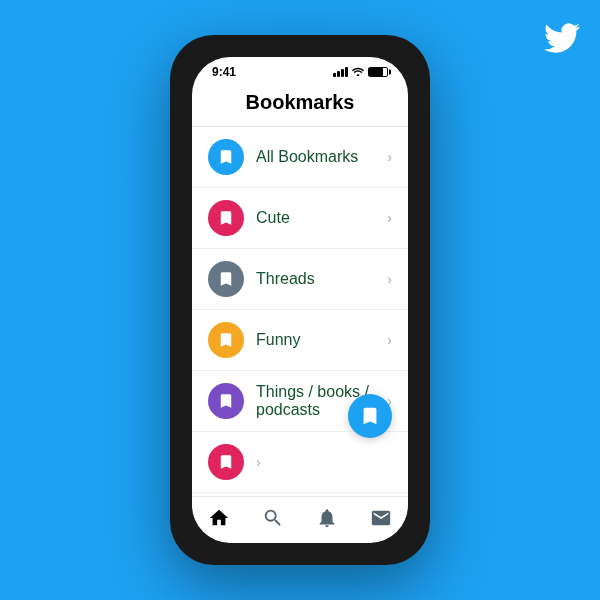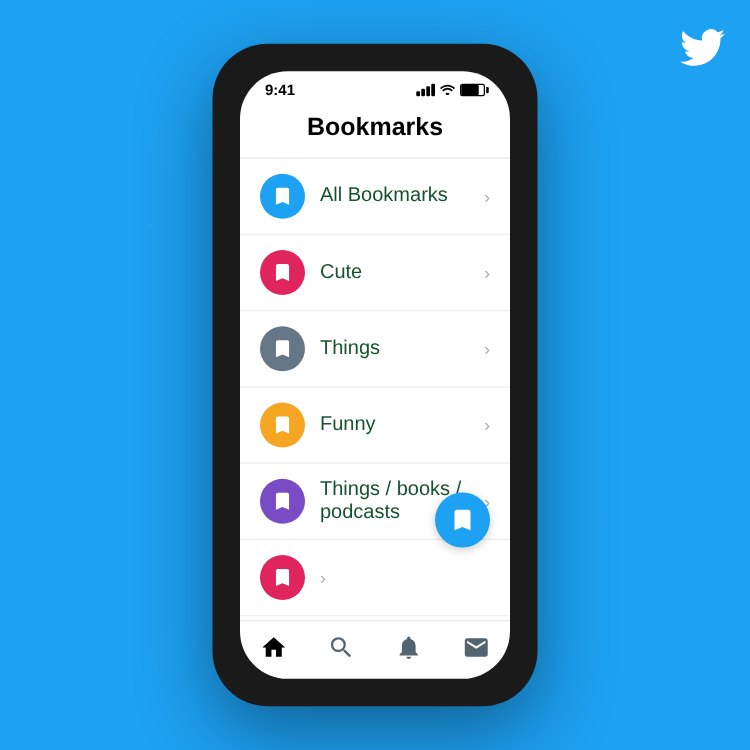--- a/index.html
+++ b/index.html
@@ -290,21 +290,21 @@
         <span class="bookmark-label">Cute</span>
         <span class="chevron">›</span>
       </div>
 
       <div class="bookmark-item">
         <div class="bookmark-icon-circle" style="background-color:#657786;">
           <svg viewBox="0 0 24 24">
               <path d="M17 3H7c-1.1 0-2 .9-2 2v16l7-3 7 3V5c0-1.1-.9-2-2-2z"></path>
             </svg>
         </div>
-        <span class="bookmark-label">Things</span>
+        <span class="bookmark-label">Threads</span>
         <span class="chevron">›</span>
       </div>
 
       <div class="bookmark-item">
         <div class="bookmark-icon-circle" style="background-color:#F5A623;">
           <svg viewBox="0 0 24 24">
               <path d="M17 3H7c-1.1 0-2 .9-2 2v16l7-3 7 3V5c0-1.1-.9-2-2-2z"></path>
             </svg>
         </div>
         <span class="bookmark-label">Funny</span>

